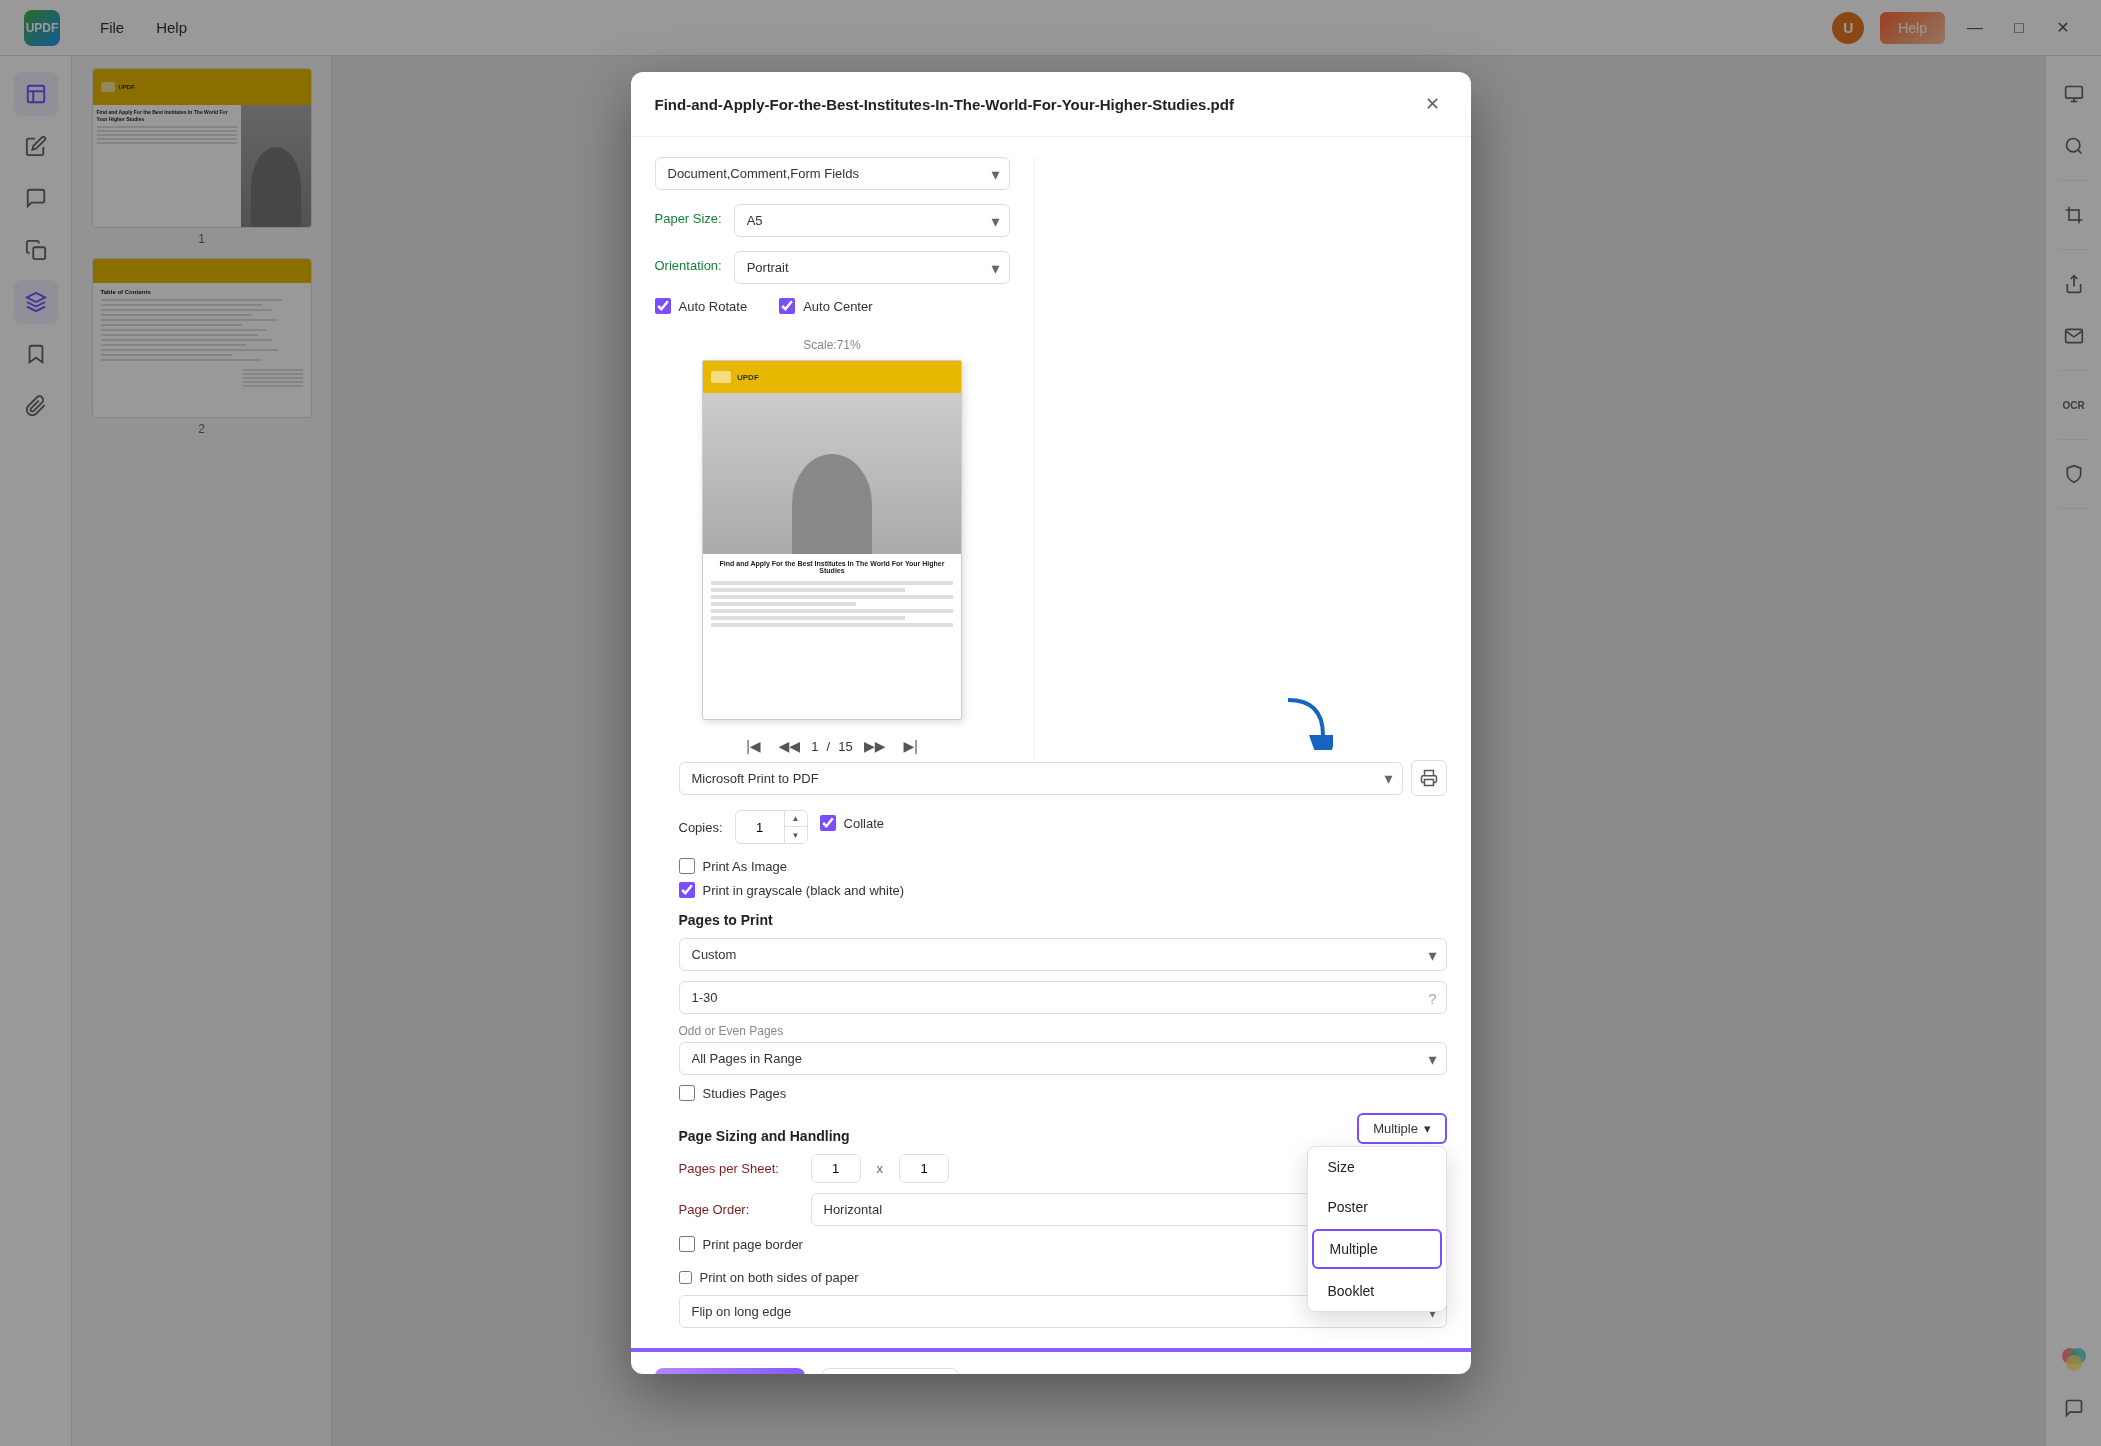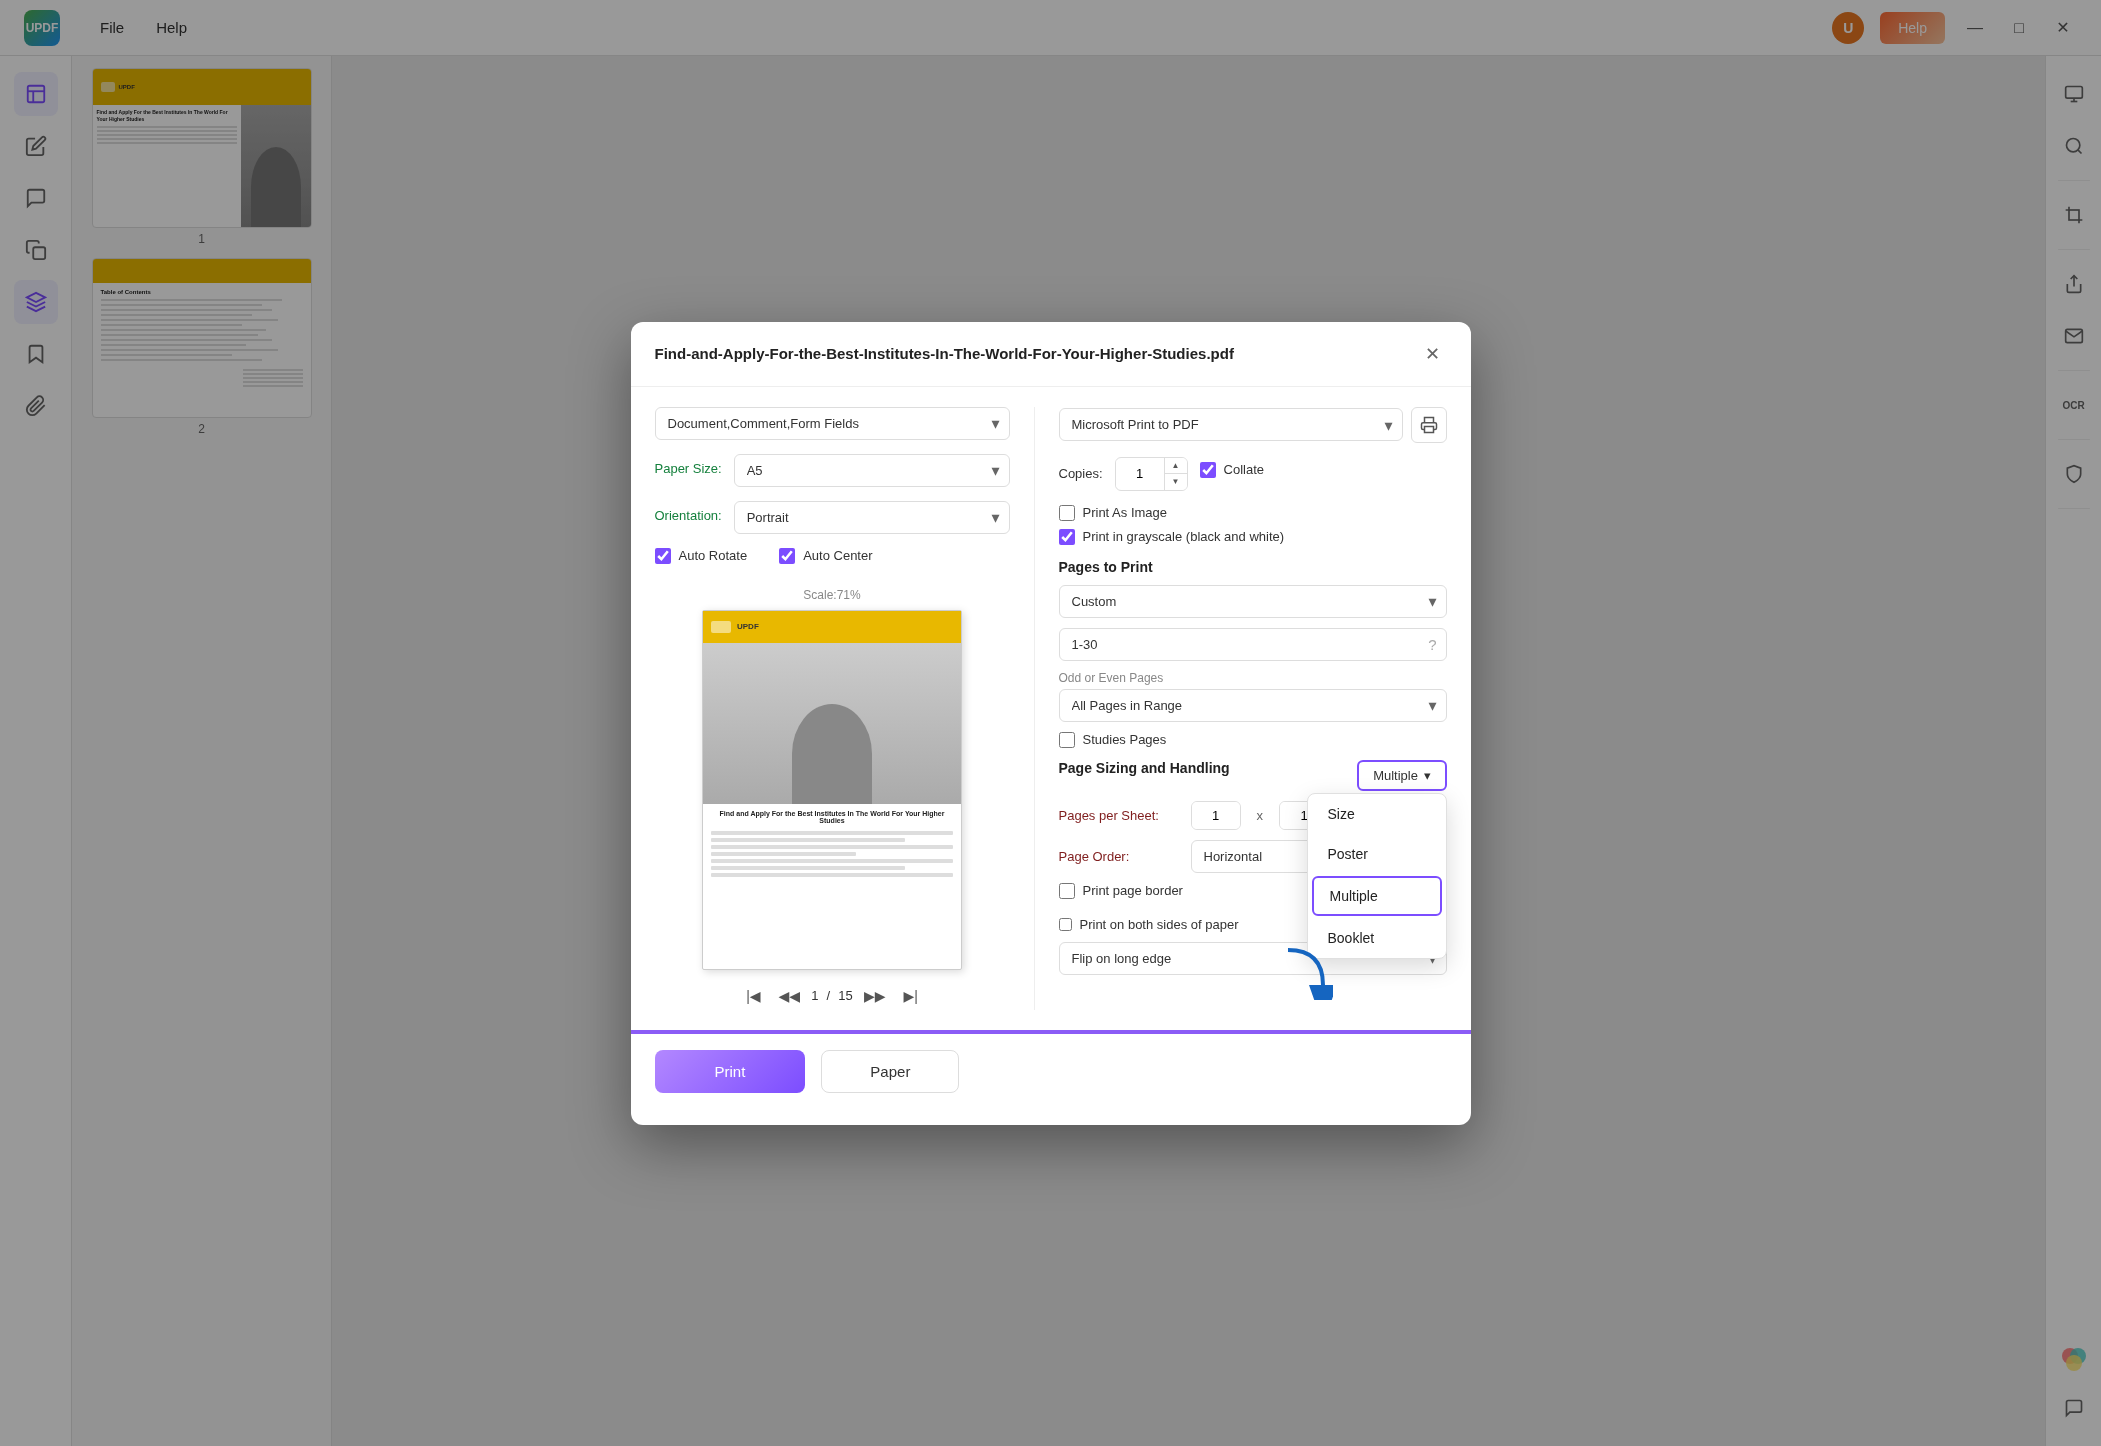--- a/index.html
+++ b/index.html
@@ -231,20 +231,21 @@
       cursor: pointer;
       color: #666;
       font-size: 18px;
       border-radius: 50%;
     }
 
     .dialog-body {
       display: flex;
       gap: 0;
       padding: 20px 24px;
+      flex-direction: column;
     }
 
     
     .dialog-left {
       width: 380px;
       padding-right: 24px;
       border-right: 1px solid #eee;
     }
     .form-row {
       margin-bottom: 14px;
@@ -455,21 +456,21 @@
       color: #aaa;
       font-size: 15px;
     }
 
     
     .sizing-section {
       margin-top: 12px;
     }
     .sizing-header {
       display: flex;
-      align-items: flex-start;
+      align-items: flex-end;
       justify-content: space-between;
       margin-bottom: 10px;
     }
     .sizing-title {
       font-size: 14px;
       font-weight: 600;
       color: #222;
     }
     .multiple-btn {
       display: flex;

